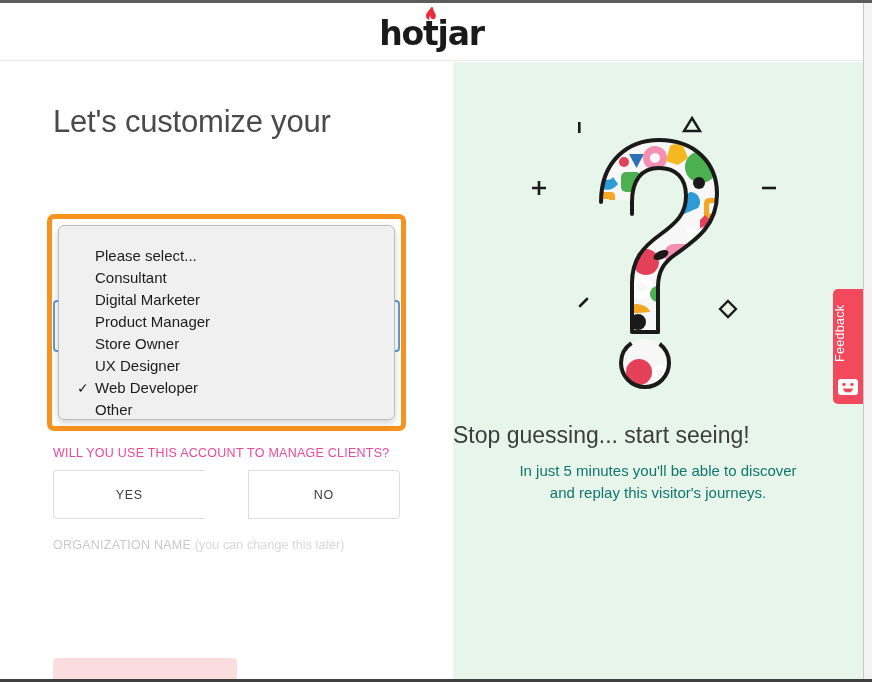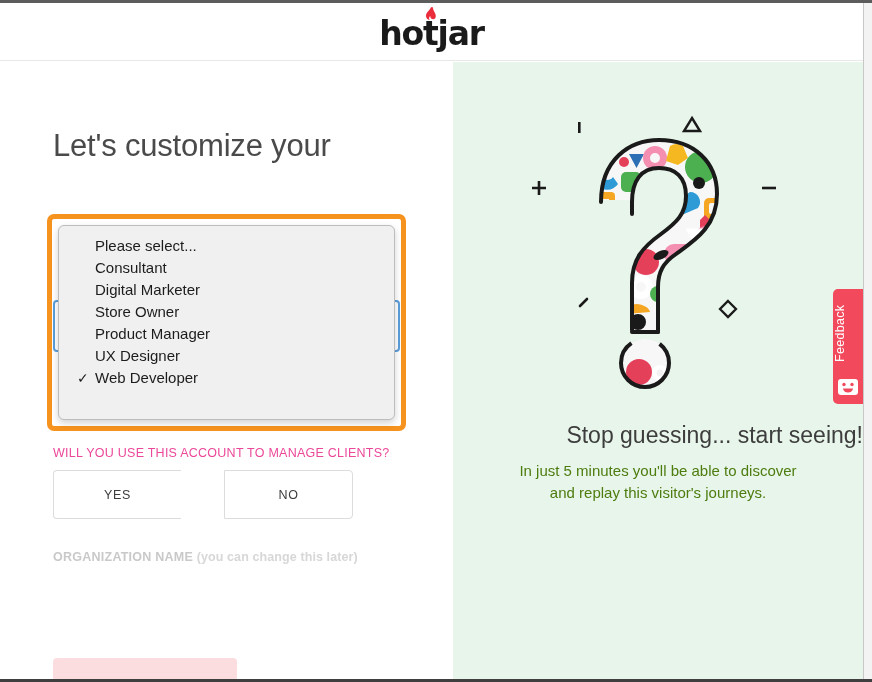--- a/index.html
+++ b/index.html
@@ -78,21 +78,20 @@
   }
 
   .headline {
     position: absolute;
     left: 53px; top: 42px;
     font-size: 31px;
     font-weight: 400;
     color: #4a4a4a;
     letter-spacing: -0.2px;
     white-space: nowrap;
-    margin-top: 24px;
   }
 
   
   .role-select {
     position: absolute;
     left: 53px; top: 238px;
     width: 347px; height: 52px;
     border: 2px solid #5b9dd9;
     border-radius: 4px;
     background: #ffffff;
@@ -109,21 +108,21 @@
   }
 
   .popup {
     position: absolute;
     left: 58px; top: 163px;
     width: 337px; height: 195px;
     background: #f0f0f0;
     border: 1px solid #bdbdbd;
     border-radius: 6px;
     box-shadow: 0 3px 7px rgba(0,0,0,0.18);
-    padding: 9px 0;
+    padding: 19px 0;
   }
   .opt {
     position: relative;
     height: 22px;
     line-height: 22px;
     padding-left: 36px;
     font-size: 15px;
     color: #1c1c1c;
     font-family: "Liberation Sans", sans-serif;
     white-space: nowrap;
@@ -142,21 +141,21 @@
     position: absolute;
     left: 53px; top: 384px;
     font-size: 12.5px;
     letter-spacing: 0.25px;
     color: #ec4899;
     white-space: nowrap;
   }
   .yn-group {
     position: absolute;
     left: 53px; top: 408px;
-    width: 300px; height: 49px;
+    width: 347px; height: 49px;
     display: flex;
   }
   .yn-btn {
     flex: 1;
     background: #ffffff;
     border: 1px solid #dcdcdc;
     font-size: 12.5px;
     letter-spacing: 0.6px;
     color: #3c3c3c;
     display: flex;
@@ -164,26 +163,25 @@
     justify-content: center;
     cursor: pointer;
     font-family: "Liberation Sans", sans-serif;
   }
   .yn-btn.first { border-radius: 4px 0 0 4px; border-right: none; }
   .yn-btn.last  { border-radius: 0 4px 4px 0; margin-left: 43px; }
 
   
   .org-label {
     position: absolute;
-    left: 53px; top: 488px;
+    left: 53px; top: 476px;
     font-size: 12.5px;
     letter-spacing: 0.25px;
     color: #c9c9c9;
     white-space: nowrap;
-    font-weight: bold;
   }
   .org-label .hint { color: #d7d7d7; letter-spacing: 0.1px; }
   .org-input {
     position: absolute;
     left: 53px; top: 516px;
     width: 347px; height: 49px;
     border: 1px solid #ececec;
     border-radius: 4px;
     background: #ffffff;
     font-size: 16px;
@@ -223,33 +221,33 @@
   .illus {
     position: absolute;
     left: 50%;
     top: 48px;
     transform: translateX(-50%);
   }
   .promo-title {
     position: absolute;
     left: 0; right: 0;
     top: 360px;
-    text-align: right;
+    text-align: left;
     font-size: 23px;
     color: #3d3d3d;
     font-weight: 400;
   }
   .promo-sub {
     position: absolute;
     left: 0; right: 0;
     top: 398px;
     text-align: center;
     font-size: 15px;
     line-height: 22px;
-    color: #4d7c0f;
+    color: #0f766e;
   }
 
   
   .feedback-tab {
     position: absolute;
     right: 9px;
     top: 289px;
     width: 30px;
     height: 115px;
     background: #f2495c;
@@ -311,33 +309,37 @@
       <div class="opt">
         <span class="tick"></span>
         <span>Consultant</span>
       </div>
       <div class="opt">
         <span class="tick"></span>
         <span>Digital Marketer</span>
       </div>
       <div class="opt">
         <span class="tick"></span>
+        <span>Product Manager</span>
+      </div>
+      <div class="opt">
+        <span class="tick"></span>
         <span>Store Owner</span>
-      </div>
-      <div class="opt">
-        <span class="tick"></span>
-        <span>Product Manager</span>
       </div>
       <div class="opt">
         <span class="tick"></span>
         <span>UX Designer</span>
       </div>
       <div class="opt">
         <span class="tick">✓</span>
         <span>Web Developer</span>
+      </div>
+      <div class="opt">
+        <span class="tick"></span>
+        <span>Other</span>
       </div>
     </div>
 
     <div class="clients-label">WILL YOU USE THIS ACCOUNT TO MANAGE CLIENTS?</div>
     <div class="yn-group">
       <div class="yn-btn first">YES</div>
       <div class="yn-btn last">NO</div>
     </div>
 
     <div class="org-label">

